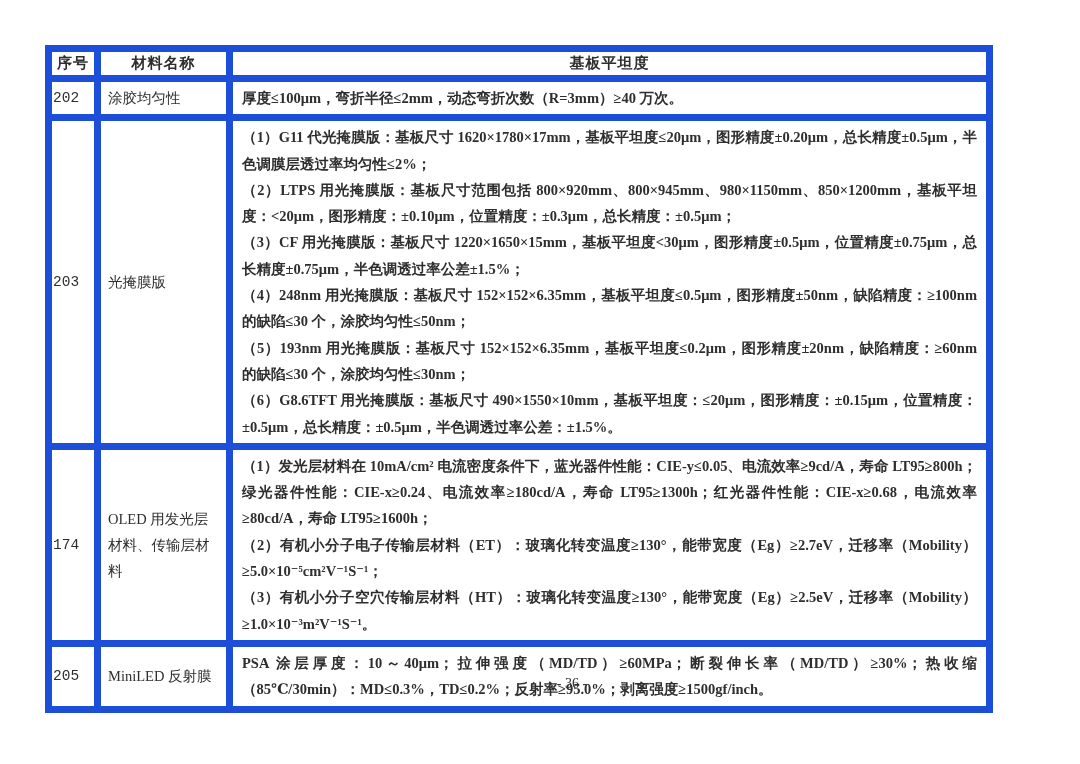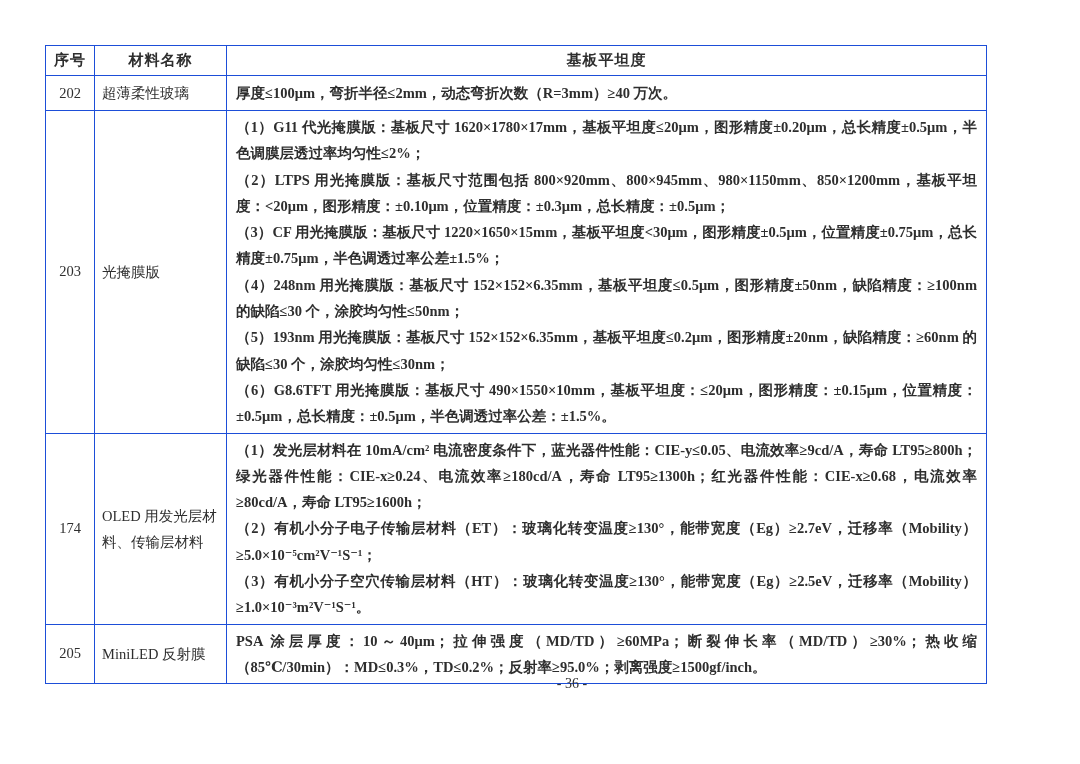--- a/index.html
+++ b/index.html
@@ -19,39 +19,39 @@
   table.materials {
     position: absolute;
     left: 45px;
     top: 45px;
     width: 941px;
     border-collapse: collapse;
     table-layout: fixed;
   }
   .materials th,
   .materials td {
-    border: 1px solid #1d4ed8;
+    border: 7px solid #1d4ed8;
     box-sizing: border-box;
   }
   .materials col.c1 { width: 49px; }
   .materials col.c2 { width: 132px; }
   .materials col.c3 { width: 760px; }
   .materials th {
     font-weight: bold;
     font-size: 15px;
     height: 30px;
     text-align: center;
     padding: 2px 4px;
     letter-spacing: 1px;
   }
   td.c-no {
-    text-align: center;
+    text-align: left;
     vertical-align: middle;
     font-size: 14.5px;
-    font-family: Liberation Serif, serif;
+    font-family: Liberation Mono, monospace;
   }
   td.c-name {
     vertical-align: middle;
     font-size: 14.5px;
     line-height: 26px;
     padding: 3px 7px;
   }
   td.c-req {
     vertical-align: middle;
     font-size: 14.5px;
@@ -89,21 +89,21 @@
     <thead>
       <tr>
         <th>序号</th>
         <th>材料名称</th>
         <th>基板平坦度</th>
       </tr>
     </thead>
     <tbody>
       <tr class="r-202">
         <td class="c-no">202</td>
-        <td class="c-name">超薄柔性玻璃</td>
+        <td class="c-name">涂胶均匀性</td>
         <td class="c-req">
           <p>厚度≤100μm，弯折半径≤2mm，动态弯折次数（R=3mm）≥40 万次。</p>
         </td>
       </tr>
       <tr class="r-203">
         <td class="c-no">203</td>
         <td class="c-name">光掩膜版</td>
         <td class="c-req">
           <p>（1）G11 代光掩膜版：基板尺寸 1620×1780×17mm，基板平坦度≤20μm，图形精度±0.20μm，总长精度±0.5μm，半色调膜层透过率均匀性≤2%；</p>
           <p>（2）LTPS 用光掩膜版：基板尺寸范围包括 800×920mm、800×945mm、980×1150mm、850×1200mm，基板平坦度：&lt;20μm，图形精度：±0.10μm，位置精度：±0.3μm，总长精度：±0.5μm；</p>

